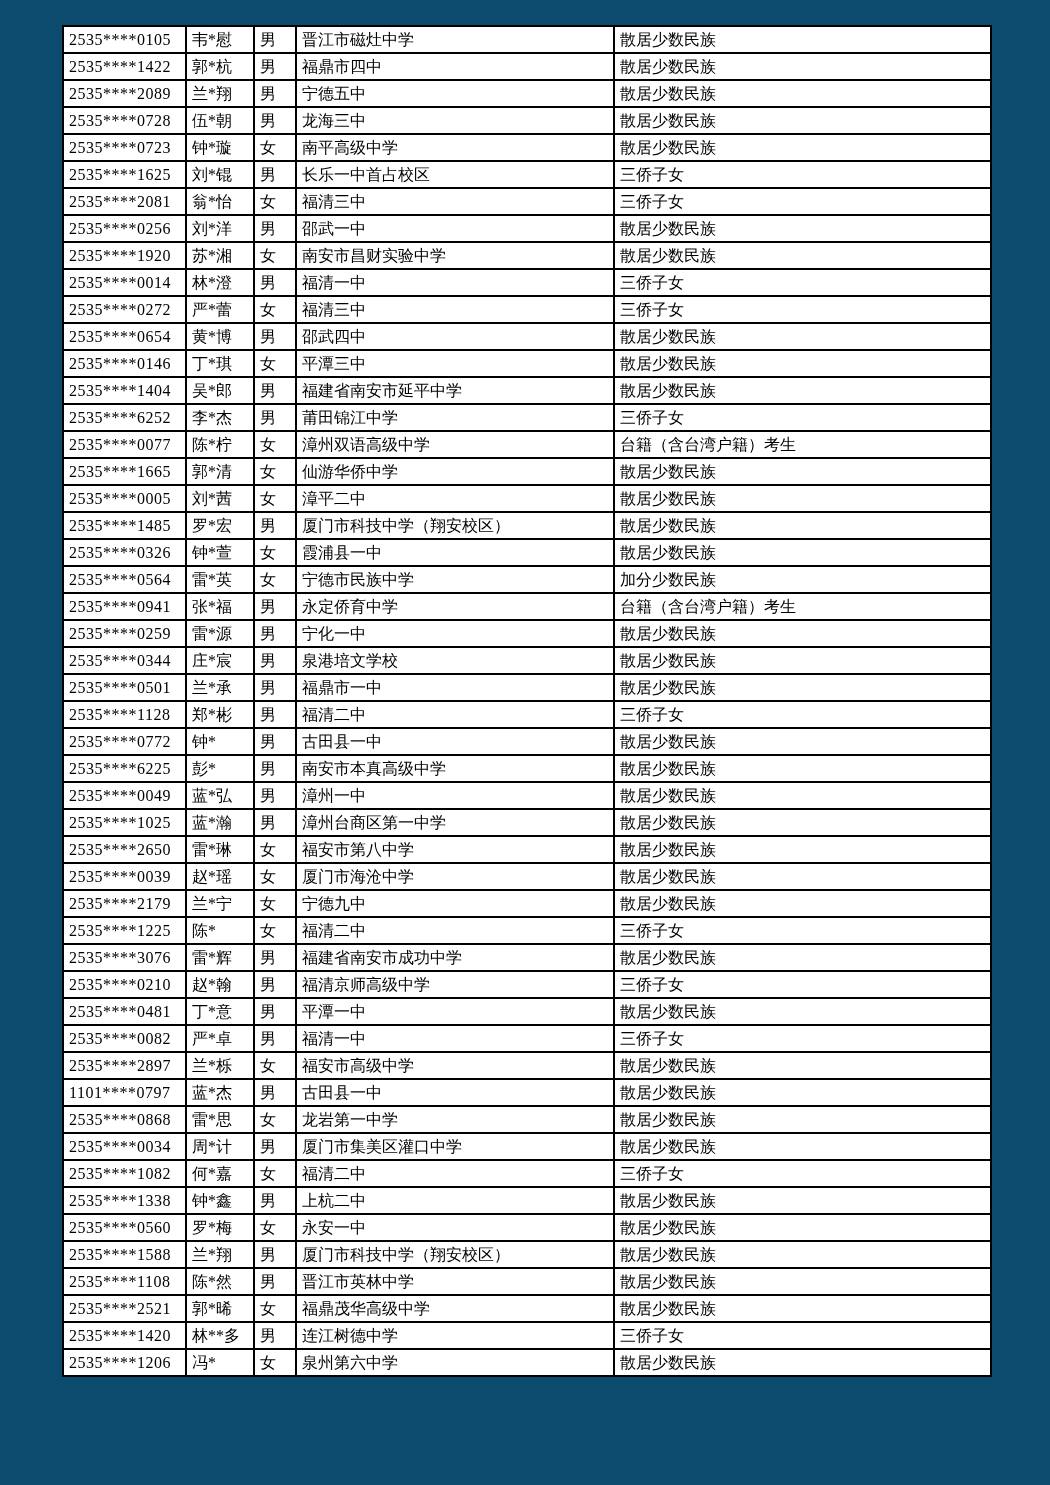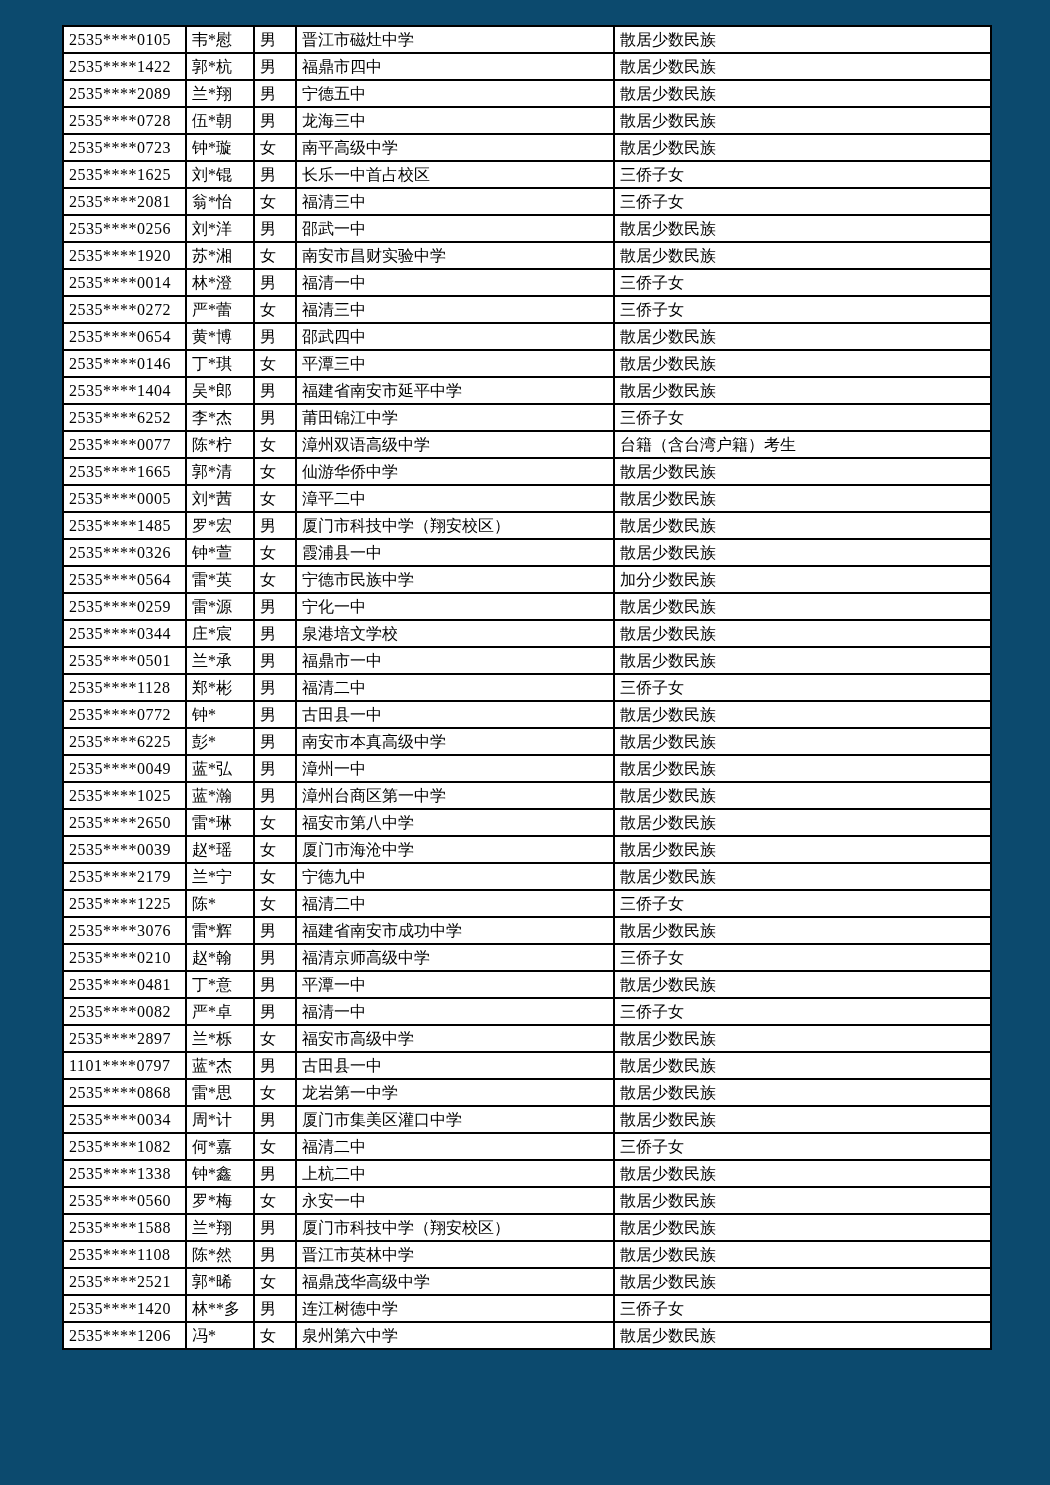--- a/index.html
+++ b/index.html
@@ -212,20 +212,27 @@
   </tr>
 
   <tr>
     <td class="c-id">2535****0564</td>
     <td class="c-name">雷*英</td>
     <td class="c-gender">女</td>
     <td class="c-school">宁德市民族中学</td>
     <td class="c-category">加分少数民族</td>
   </tr>
 
+  <tr>
+    <td class="c-id">2535****0941</td>
+    <td class="c-name">张*福</td>
+    <td class="c-gender">男</td>
+    <td class="c-school">永定侨育中学</td>
+    <td class="c-category">台籍（含台湾户籍）考生</td>
+  </tr>
 
   <tr>
     <td class="c-id">2535****0259</td>
     <td class="c-name">雷*源</td>
     <td class="c-gender">男</td>
     <td class="c-school">宁化一中</td>
     <td class="c-category">散居少数民族</td>
   </tr>
 
   <tr>

